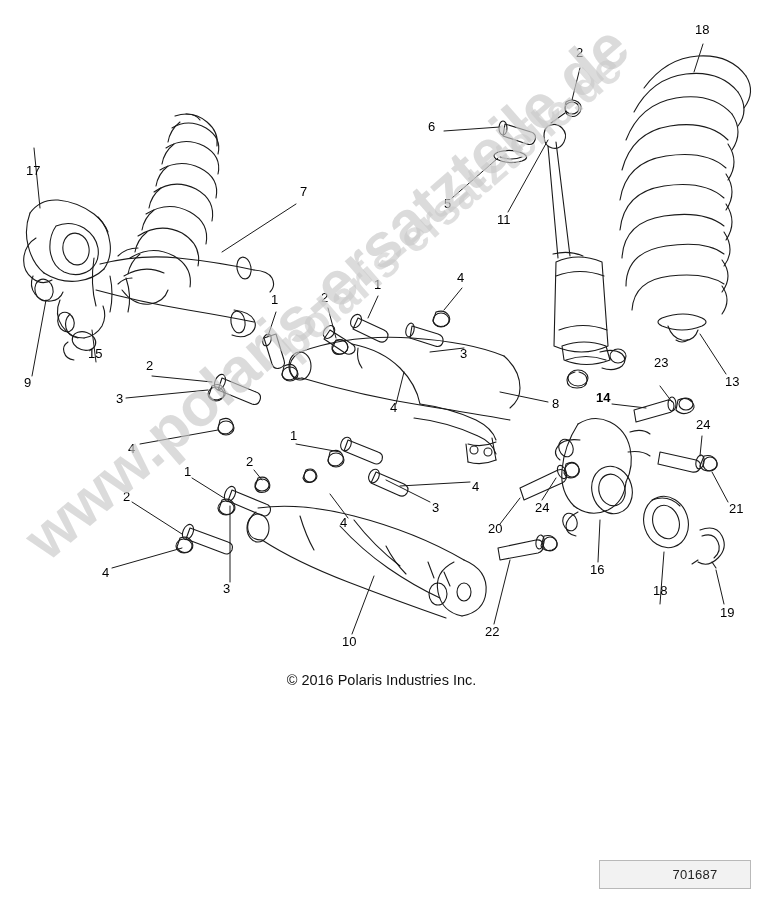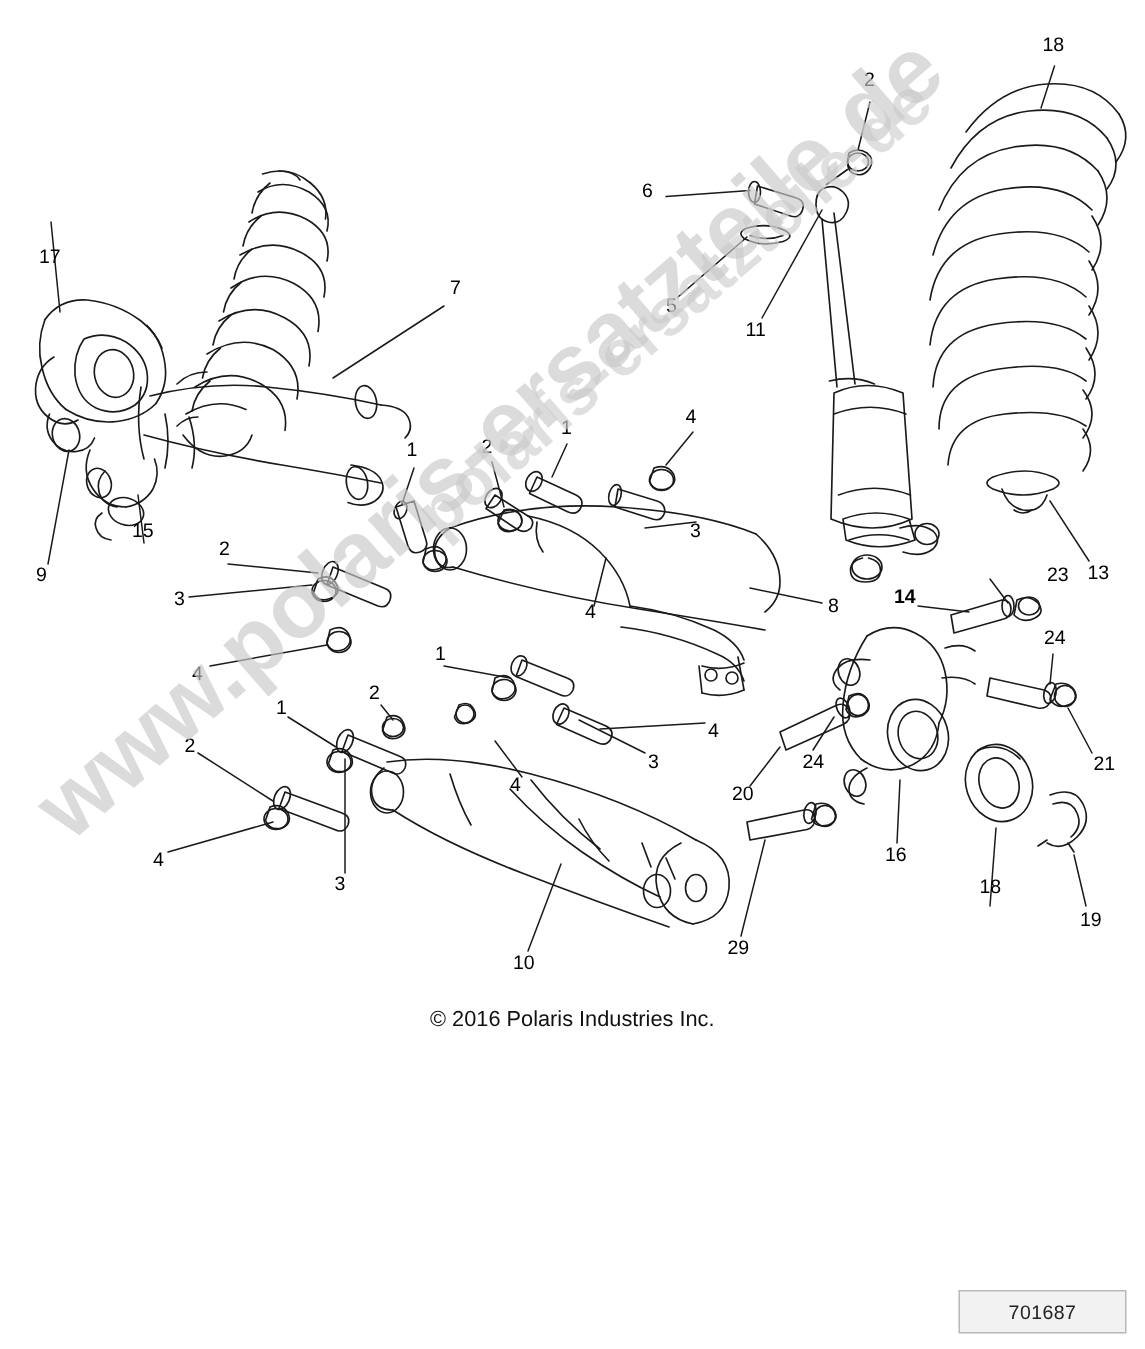--- a/index.html
+++ b/index.html
@@ -48,20 +48,21 @@
     position: absolute;
     right: 12px;
     bottom: 10px;
     width: 110px;
     height: 27px;
     border: 1px solid #b9b9b9;
     background: #f2f2f2;
     display: flex;
     align-items: center;
     justify-content: center;
+    padding-left: 40px;
   }
   #partnumber-box span {
     font-family: "Liberation Sans", sans-serif;
     font-size: 13px;
     color: #222;
     letter-spacing: 0.3px;
   }
   .wm {
     position: absolute;
     font-family: "Liberation Sans", sans-serif;
@@ -351,21 +352,21 @@
   <div class="callout-label" style="left:26px;  top:124px;margin-top:40px;">17</div>
   <div class="callout-label" style="left:300px; top:185px;">7</div>
   <div class="callout-label" style="left:24px;  top:376px;">9</div>
   <div class="callout-label" style="left:88px;  top:347px;">15</div>
   <div class="callout-label" style="left:428px; top:120px;">6</div>
   <div class="callout-label" style="left:576px; top:46px;">2</div>
   <div class="callout-label" style="left:695px; top:23px;">18</div>
   <div class="callout-label" style="left:444px; top:197px;">5</div>
   <div class="callout-label" style="left:497px; top:213px;text-align:center;">11</div>
   <div class="callout-label" style="left:725px; top:375px;">13</div>
-  <div class="callout-label" style="left:654px; top:376px;margin-left:44px;">23</div>
+  <div class="callout-label" style="left:654px; top:356px;">23</div>
   <div class="callout-label" style="left:596px; top:391px;font-weight:bold;">14</div>
   <div class="callout-label" style="left:696px; top:418px;">24</div>
   <div class="callout-label" style="left:729px; top:502px;text-align:center;">21</div>
   <div class="callout-label" style="left:374px; top:278px;">1</div>
   <div class="callout-label" style="left:457px; top:271px;">4</div>
   <div class="callout-label" style="left:321px; top:291px;">2</div>
   <div class="callout-label" style="left:271px; top:293px;">1</div>
   <div class="callout-label" style="left:460px; top:347px;">3</div>
   <div class="callout-label" style="left:146px; top:359px;">2</div>
   <div class="callout-label" style="left:116px; top:392px;">3</div>
@@ -380,21 +381,21 @@
   <div class="callout-label" style="left:123px; top:490px;">2</div>
   <div class="callout-label" style="left:340px; top:516px;">4</div>
   <div class="callout-label" style="left:488px; top:522px;text-align:center;">20</div>
   <div class="callout-label" style="left:535px; top:501px;">24</div>
   <div class="callout-label" style="left:590px; top:563px;">16</div>
   <div class="callout-label" style="left:653px; top:584px;">18</div>
   <div class="callout-label" style="left:720px; top:606px;">19</div>
   <div class="callout-label" style="left:102px; top:566px;">4</div>
   <div class="callout-label" style="left:223px; top:582px;">3</div>
   <div class="callout-label" style="left:342px; top:635px;">10</div>
-  <div class="callout-label" style="left:485px; top:625px;">29</div>
+  <div class="callout-label" style="left:485px; top:625px;">22</div>
 
   <div class="wm" id="wm-sub">polaris-ersatzteile.de</div>
   <div class="wm" id="wm-main">www.polaris-ersatzteile.de</div>
 
   <div id="copyright">© 2016 Polaris Industries Inc.</div>
 
   <div id="partnumber-box">
     <span>701687</span>
   </div>
 

